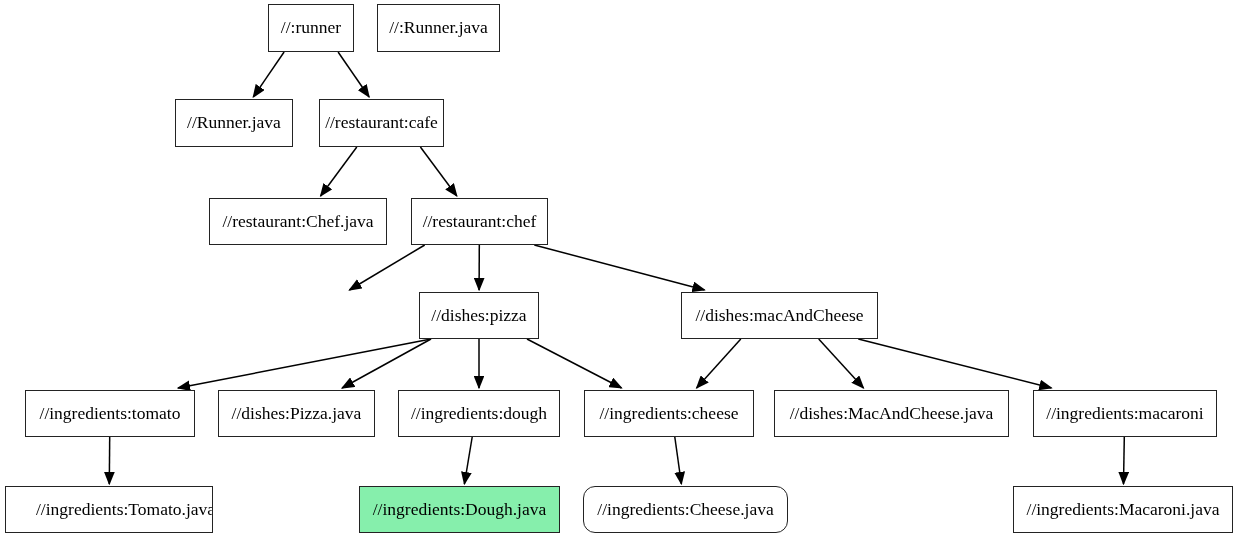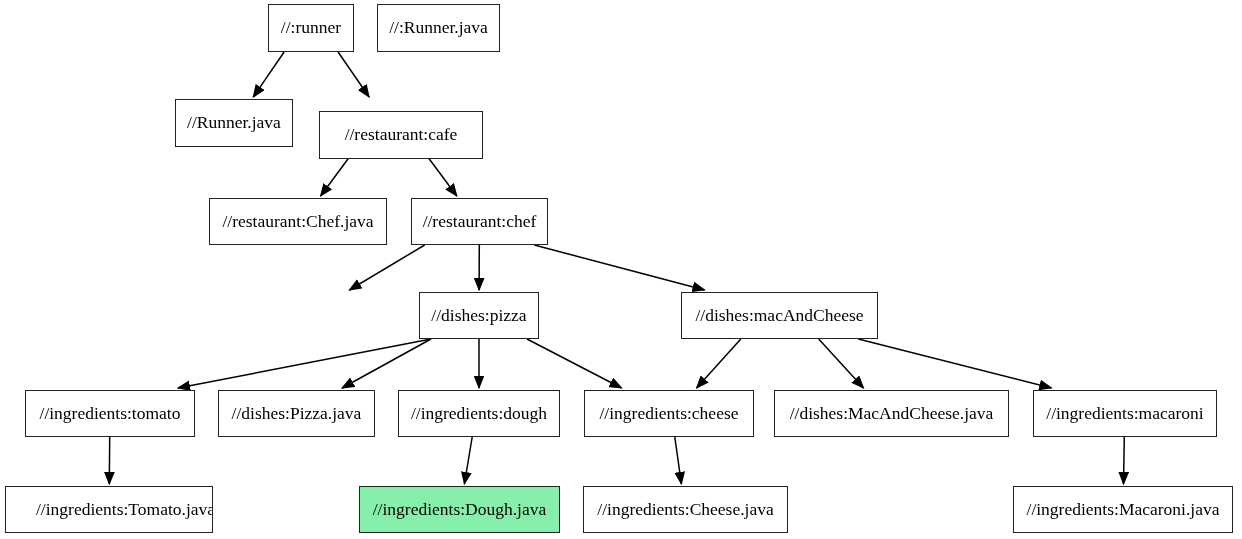--- a/index.html
+++ b/index.html
@@ -82,21 +82,21 @@
 
 <div class="node" style="left: 268px; top: 4px; width: 86px; height: 48px; background: rgb(255, 255, 255); border-color: rgb(35, 35, 35);">
       <span class="node-label" style="color: rgb(0, 0, 0);">//:runner</span>
     </div>
     <div class="node" style="left: 377px; top: 4px; width: 123px; height: 48px; background: rgb(255, 255, 255); border-color: rgb(35, 35, 35);">
       <span class="node-label" style="color: rgb(0, 0, 0);">//:Runner.java</span>
     </div>
     <div class="node" style="left: 175px; top: 99px; width: 118px; height: 48px; background: rgb(255, 255, 255); border-color: rgb(35, 35, 35);">
       <span class="node-label" style="color: rgb(0, 0, 0);">//Runner.java</span>
     </div>
-    <div class="node" style="left: 319px; top: 99px; width: 164px; height: 48px; background: rgb(255, 255, 255); border-color: rgb(35, 35, 35); margin-top: 12px;">
+    <div class="node" style="left: 319px; top: 99px; width: 125px; height: 48px; background: rgb(255, 255, 255); border-color: rgb(35, 35, 35);">
       <span class="node-label" style="color: rgb(0, 0, 0);">//restaurant:cafe</span>
     </div>
     <div class="node" style="left: 209px; top: 198px; width: 178px; height: 47px; background: rgb(255, 255, 255); border-color: rgb(35, 35, 35);">
       <span class="node-label" style="color: rgb(0, 0, 0);">//restaurant:Chef.java</span>
     </div>
     <div class="node" style="left: 411px; top: 198px; width: 137px; height: 47px; background: rgb(255, 255, 255); border-color: rgb(35, 35, 35);">
       <span class="node-label" style="color: rgb(0, 0, 0);">//restaurant:chef</span>
     </div>
     <div class="node" style="left: 419px; top: 292px; width: 120px; height: 47px; background: rgb(255, 255, 255); border-color: rgb(35, 35, 35);">
       <span class="node-label" style="color: rgb(0, 0, 0);">//dishes:pizza</span>
@@ -121,19 +121,19 @@
     </div>
     <div class="node" style="left: 1033px; top: 390px; width: 184px; height: 47px; background: rgb(255, 255, 255); border-color: rgb(35, 35, 35);">
       <span class="node-label" style="color: rgb(0, 0, 0);">//ingredients:macaroni</span>
     </div>
     <div class="node" style="left: 5px; top: 486px; width: 208px; height: 47px; background: rgb(255, 255, 255); border-color: rgb(35, 35, 35); padding-left: 33px;">
       <span class="node-label" style="color: rgb(0, 0, 0);">//ingredients:Tomato.java</span>
     </div>
     <div class="node" style="left: 359px; top: 486px; width: 201px; height: 47px; background: #86efac; border-color: rgb(35, 35, 35);">
       <span class="node-label" style="color: rgb(0, 0, 0);">//ingredients:Dough.java</span>
     </div>
-    <div class="node" style="left: 583px; top: 486px; width: 205px; height: 47px; background: rgb(255, 255, 255); border-color: rgb(35, 35, 35);">
+    <div class="node" style="left: 583px; top: 486px; width: 205px; height: 47px; background: rgb(255, 255, 255); border-color: rgb(35, 35, 35); border-radius: 12px;">
       <span class="node-label" style="color: rgb(0, 0, 0);">//ingredients:Cheese.java</span>
     </div>
     <div class="node" style="left: 1013px; top: 486px; width: 220px; height: 47px; background: rgb(255, 255, 255); border-color: rgb(35, 35, 35);">
       <span class="node-label" style="color: rgb(0, 0, 0);">//ingredients:Macaroni.java</span>
     </div>
   </div>
 
 </body></html>

